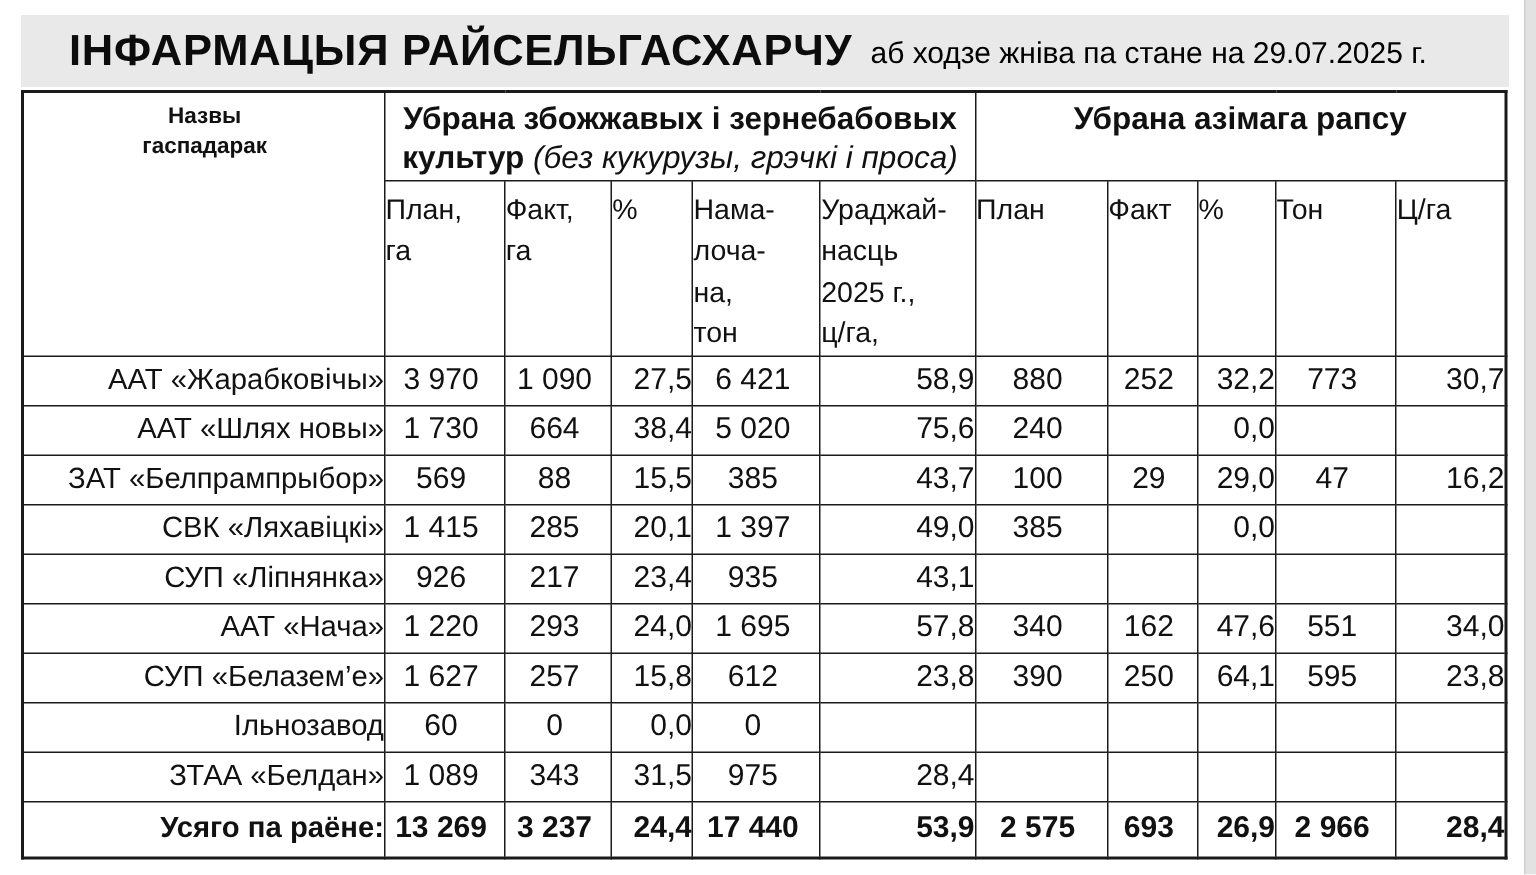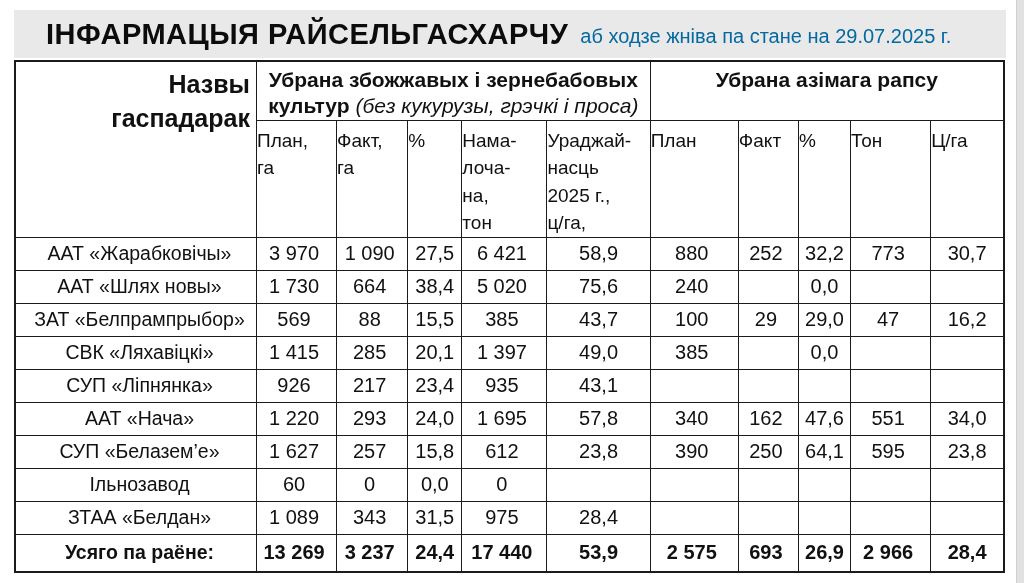--- a/index.html
+++ b/index.html
@@ -21,40 +21,40 @@
     display: flex; align-items: center;
     padding-left: 32px;
     white-space: nowrap;
   }
   .title-main {
     font-size: 29px; font-weight: bold; color: #0c0c0c;
     letter-spacing: 0.5px;
     text-align: center;
   }
   .title-sub {
-    font-size: 20px; font-weight: 400; color: #0369a1;
+    font-size: 20px; font-weight: 400; color: #000000;
     margin-left: 12px; padding-top: 4px;
   }
 
   
   table.harvest {
     position: absolute; left: 14px; top: 60px;
     border-collapse: collapse;
     table-layout: fixed;
     width: 991px;
     border: 2px solid #1b1b1b;
   }
   table.harvest td, table.harvest th {
     border: 1.5px solid #1b1b1b;
     overflow: hidden;
   }
   
   th.name-head {
-    width: 241px; text-align: right; vertical-align: top;
-    padding: 6px 6px 0 7px; font-size: 25px; font-weight: bold;
+    width: 241px; text-align: center; vertical-align: top;
+    padding: 6px 6px 0 7px; font-size: 15px; font-weight: bold;
     line-height: 1.35;
   }
   tr.group-row { height: 58px; }
   th.group-head {
     vertical-align: top; text-align: center;
     font-size: 21px; padding: 5px 8px 0 8px; line-height: 1.25;
     font-weight: normal;
   }
   .group-title { font-weight: bold; text-align: right; }
   .group-note  { font-style: italic; font-weight: normal; }
@@ -63,28 +63,28 @@
     vertical-align: top; text-align: left;
     font-size: 19px; font-weight: normal;
     padding-top: 6px; line-height: 1.45;
     white-space: pre-line;
   }
   
   tr.data-row { height: 33px; }
   tr.total-row { height: 38px; }
   tr.total-row td { font-weight: bold; }
   td.name-cell {
-    text-align: center; vertical-align: middle;
+    text-align: right; vertical-align: middle;
     font-size: 19.5px; padding-left: 7px; white-space: nowrap;
   }
   td.num-cell {
     vertical-align: middle; font-size: 20px; white-space: nowrap;
   }
   td.align-r { text-align: center; padding-right: 5px; }
-  td.align-c { text-align: center; }
+  td.align-c { text-align: right; }
 
   
   .edge-strip {
     position: absolute; right: 0; top: 0;
     width: 8px; height: 583px;
     background: #e2e2e2;
     border-left: 1px solid #cfcfcf;
   }
 </style>
 </head>

